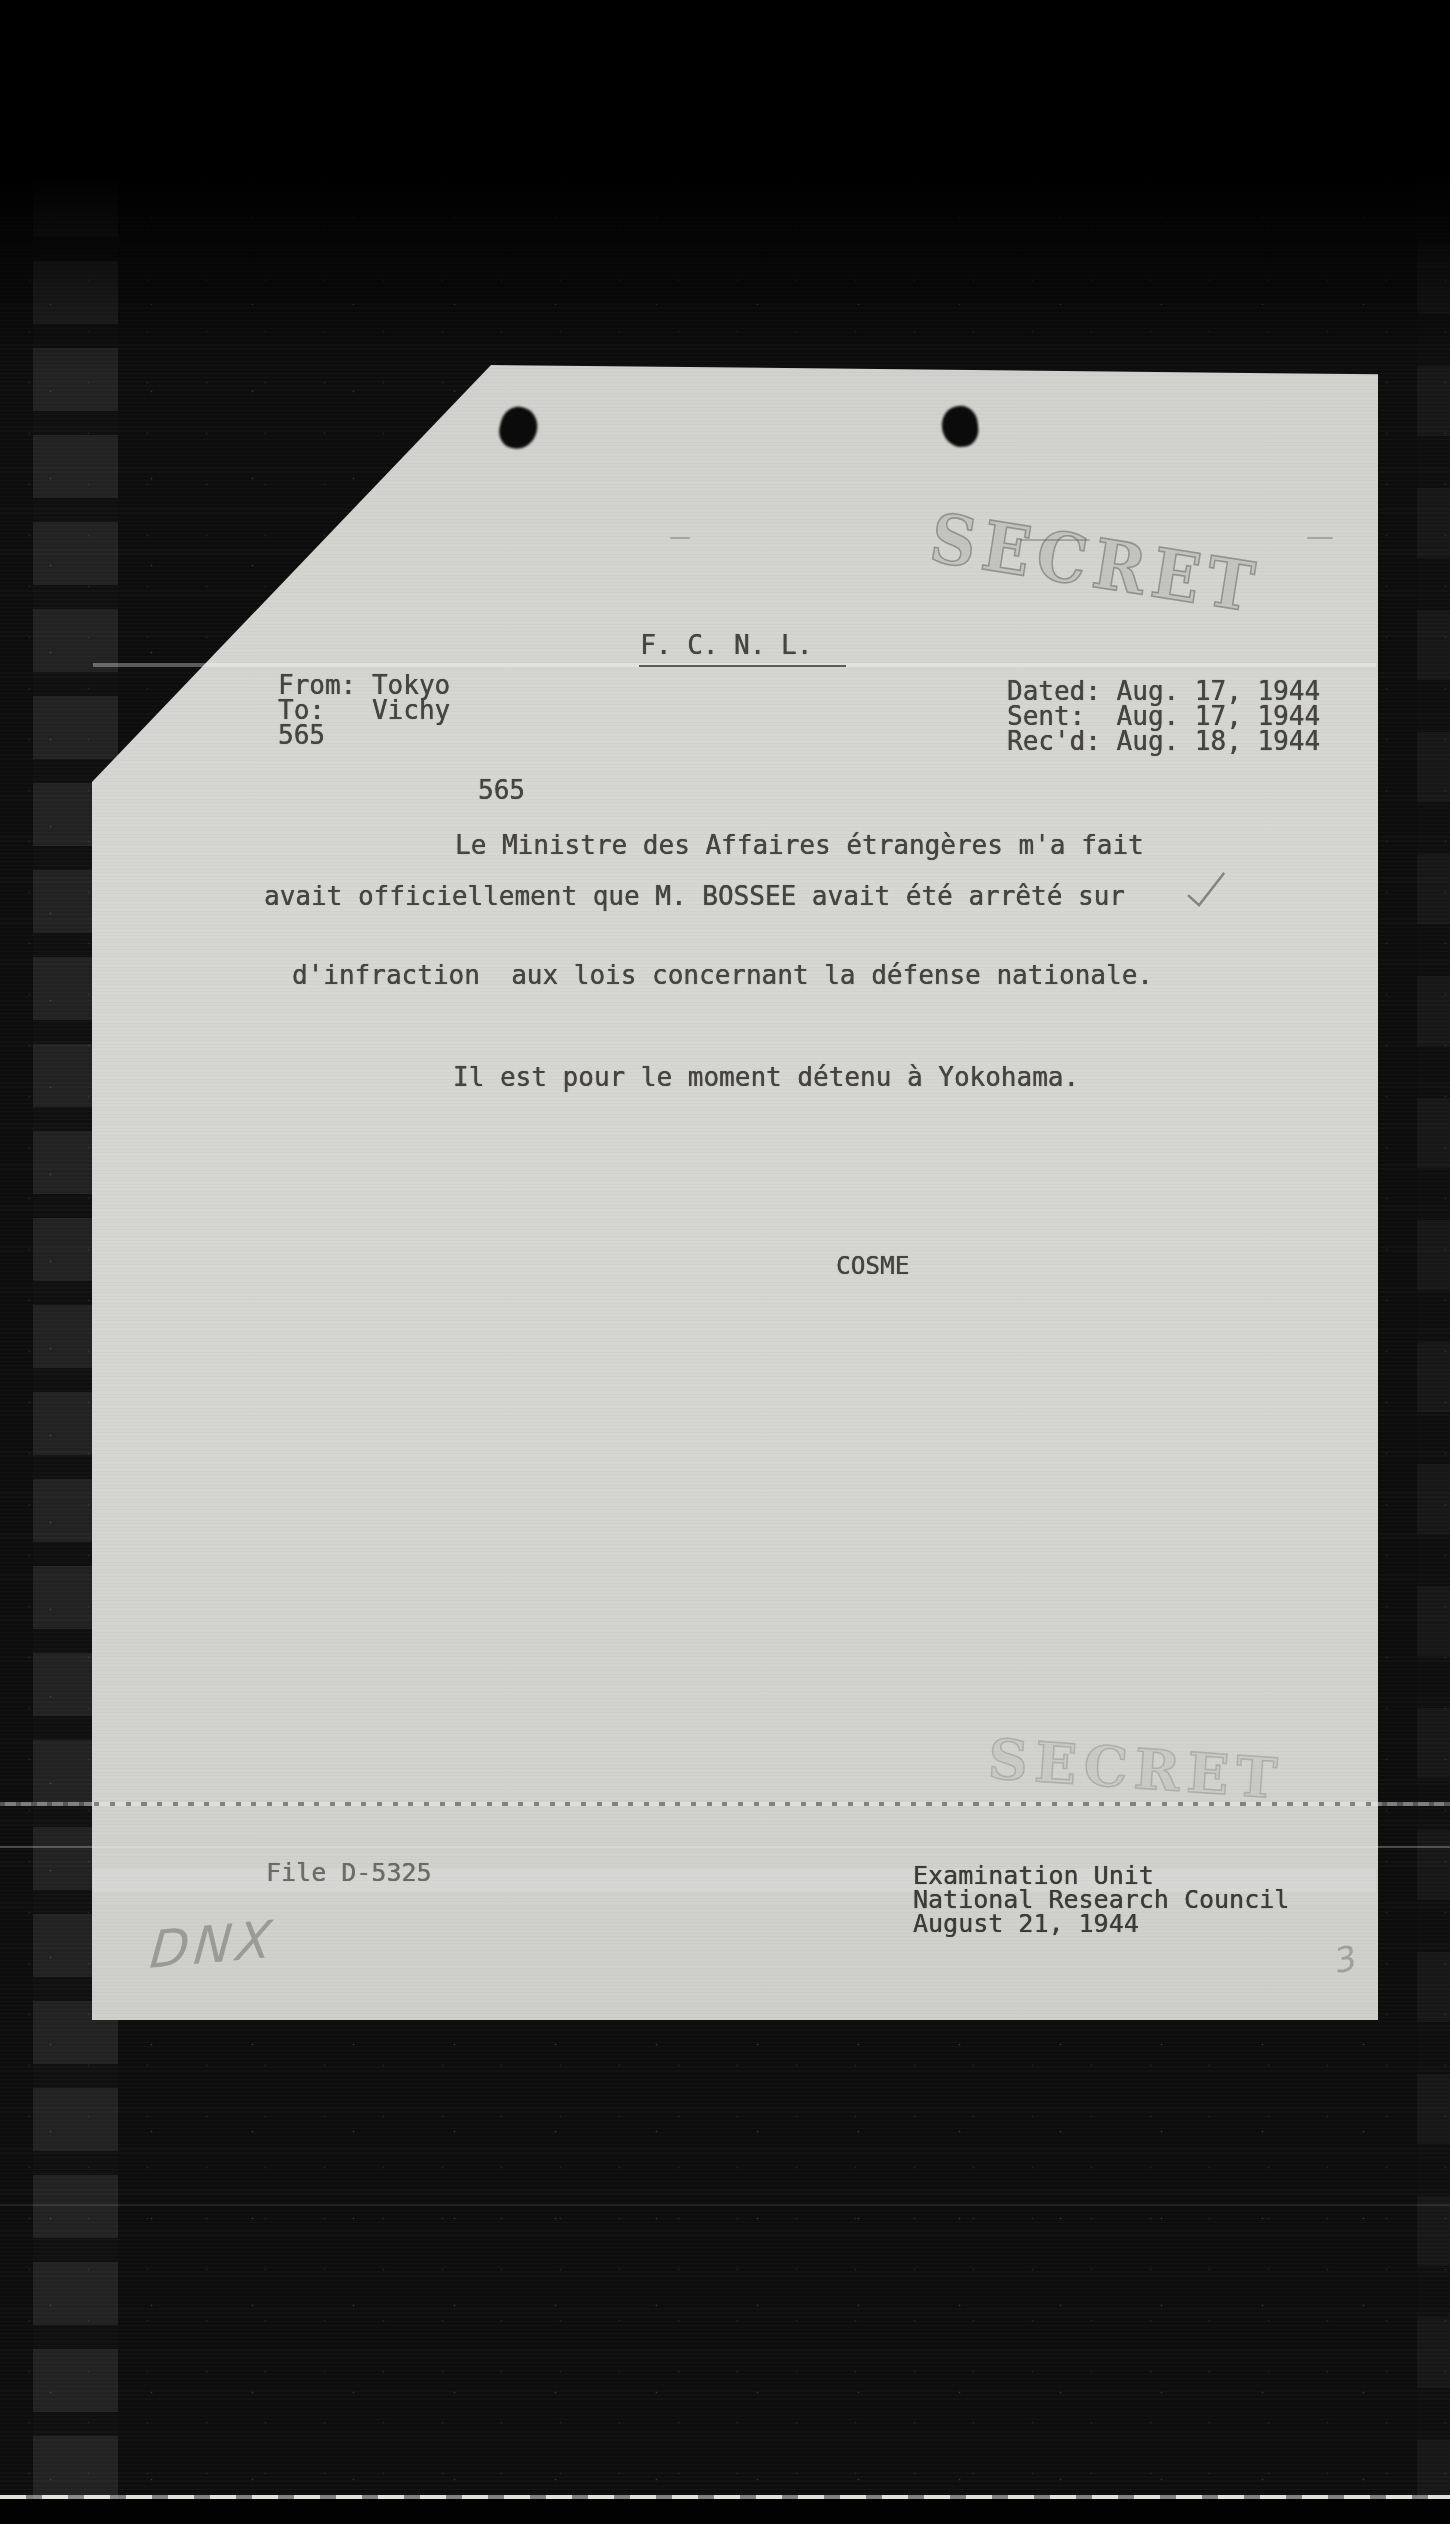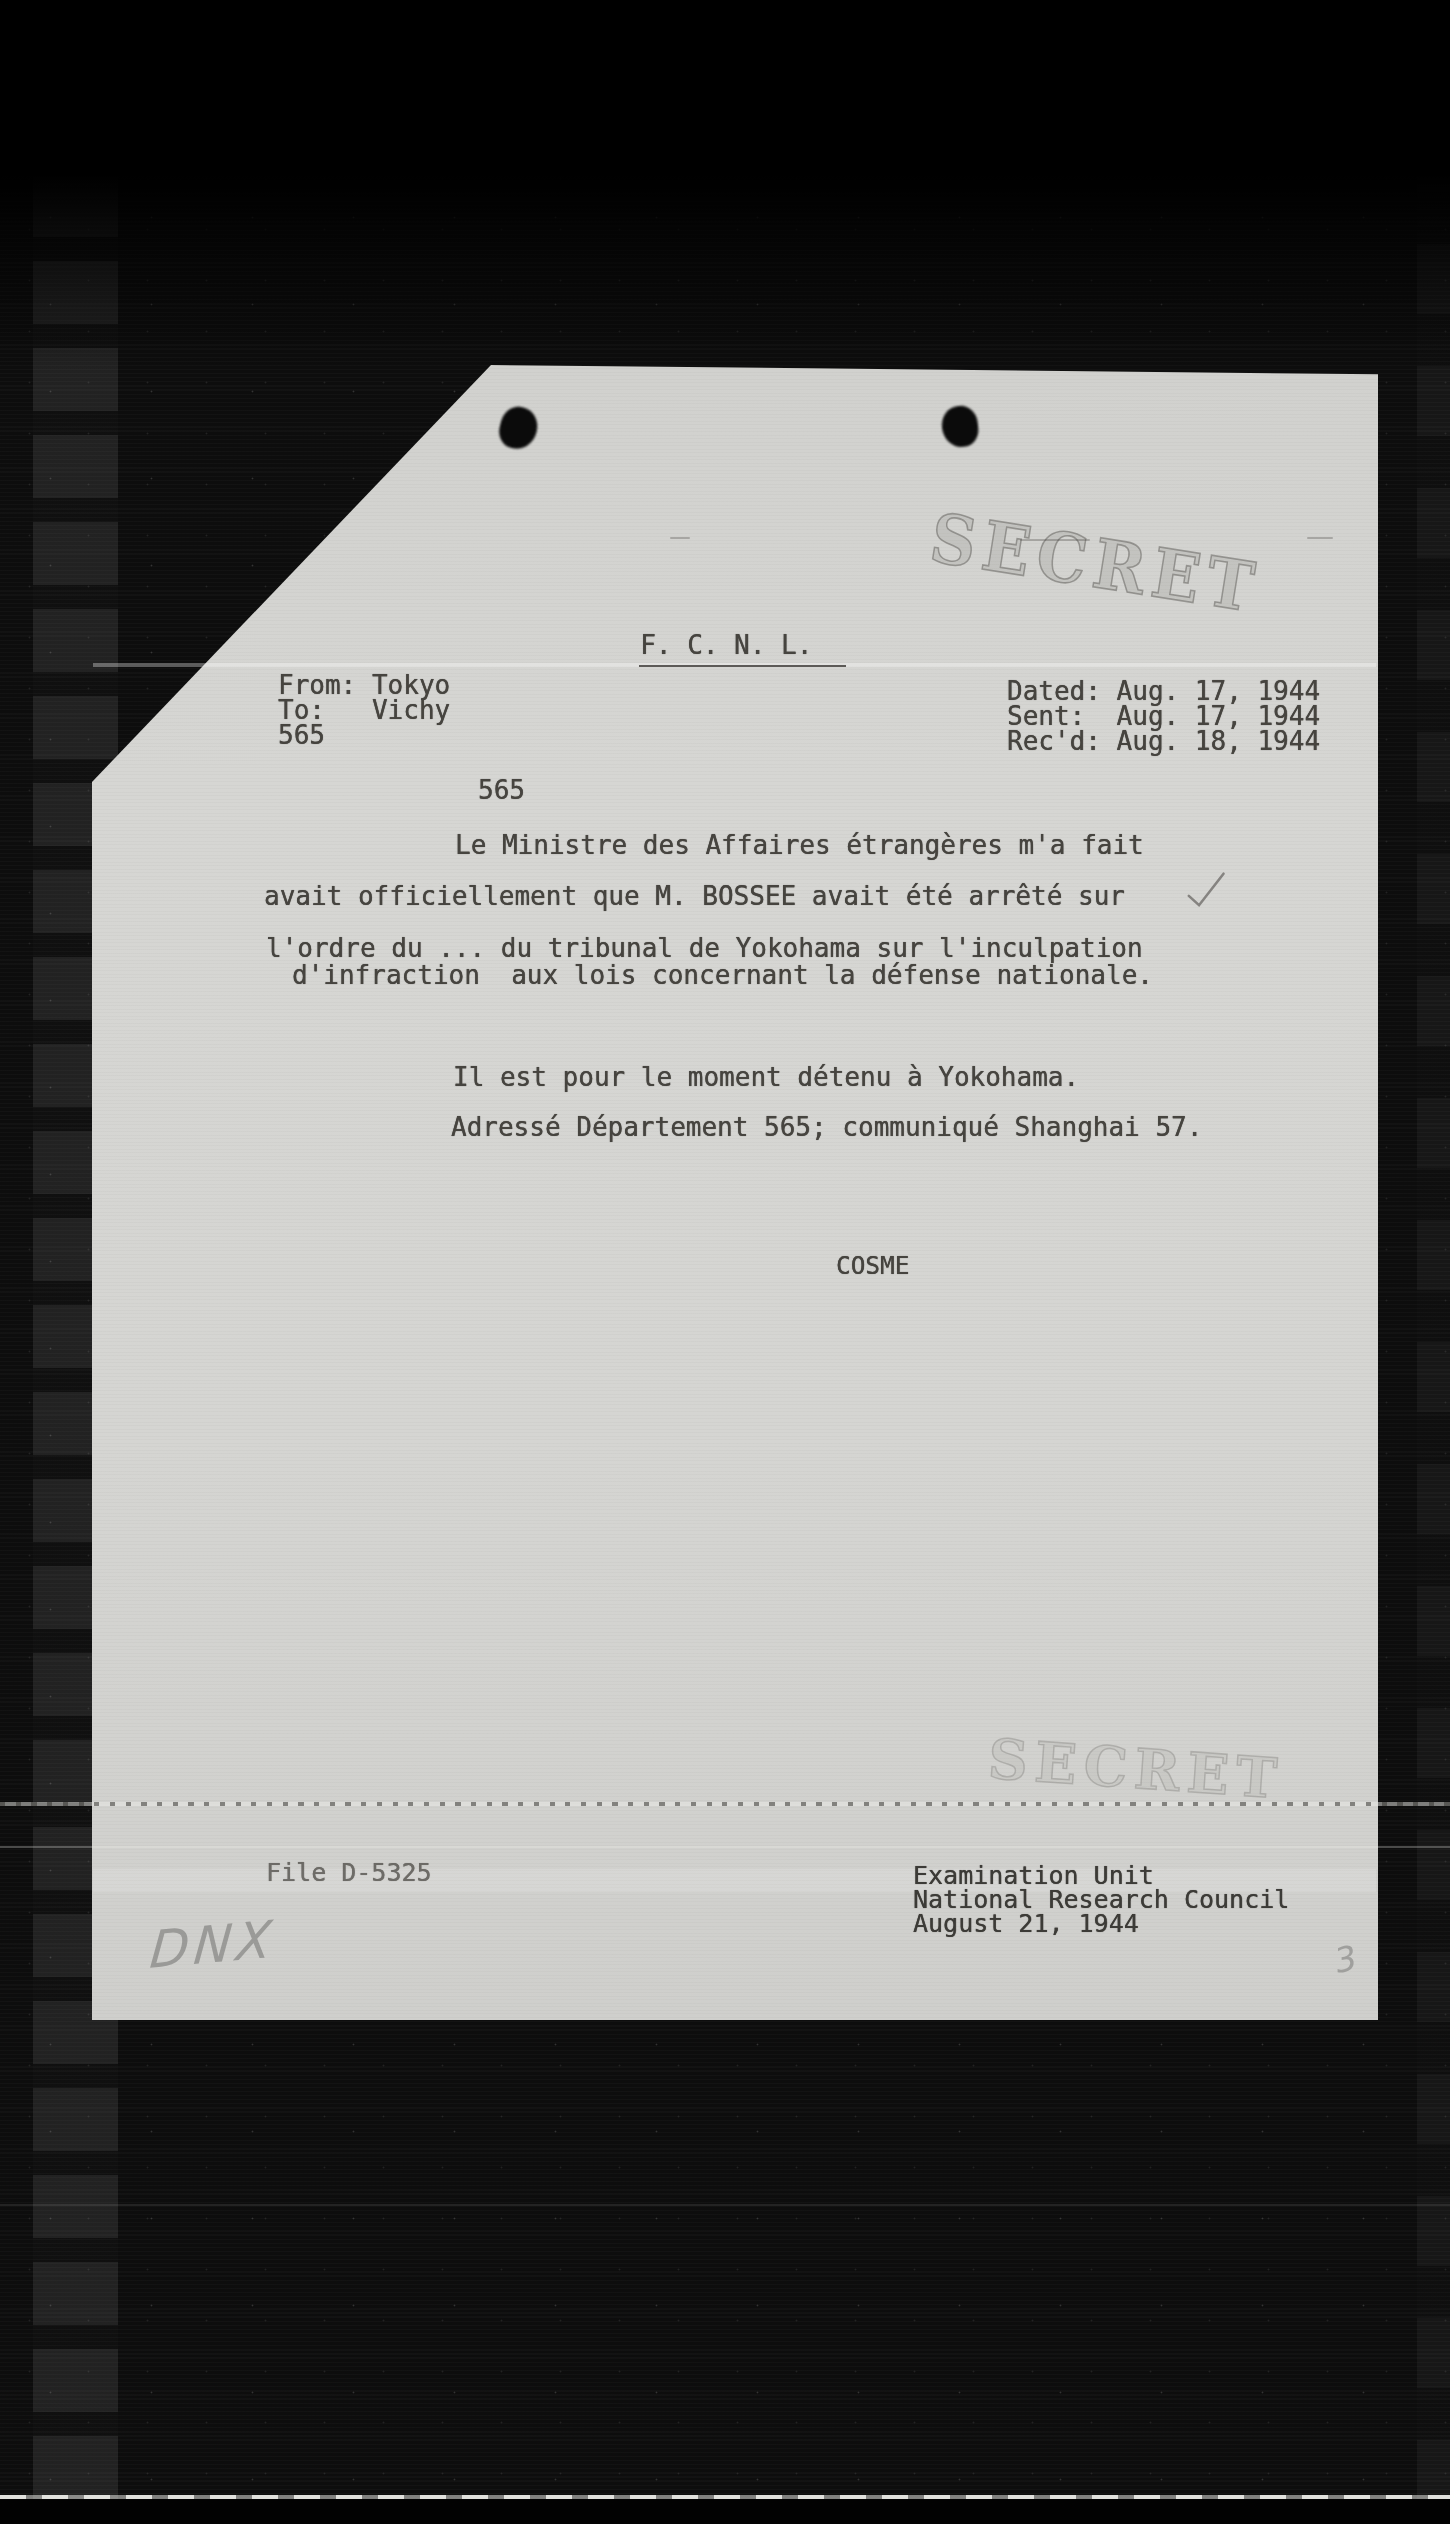--- a/index.html
+++ b/index.html
@@ -118,31 +118,29 @@
   <div class="typed" style="left:639px;top:632px;"><span class="heading-underline">F. C. N. L.</span></div>
 
   <div class="typed typed-block" style="left:278px;top:673px;"><div>From: Tokyo</div><div>To:   Vichy</div><div>565</div></div>
 
   <div class="typed typed-block" style="left:975px;top:679px;margin-left:32px;"><div>Dated: Aug. 17, 1944</div><div>Sent:  Aug. 17, 1944</div><div>Rec'd: Aug. 18, 1944</div></div>
 
   <div class="typed" style="left:478px;top:777px;">565</div>
 
   <div class="typed" style="left:455px;top:832px;">Le Ministre des Affaires étrangères m'a fait</div>
   <div class="typed" style="left:264px;top:883px;">avait officiellement que M. BOSSEE avait été arrêté sur</div>
-  <div class="typed" style="left:266px;top:935px;">l'ordre du ... du tribunal de Yokohama sur l'inculpation</div>
   <div class="typed" style="left:264px;top:962px;margin-left:28px;">d'infraction  aux lois concernant la défense nationale.</div>
 
   <div class="checkmark-wrap">
     <svg width="45" height="38" viewBox="0 0 78 66">
       <path d="M6 38 L22 56 L70 6" fill="none" stroke="rgba(90,88,84,.65)" stroke-width="4.5" stroke-linecap="round"></path>
     </svg>
   </div>
 
   <div class="typed" style="left:453px;top:1064px;">Il est pour le moment détenu à Yokohama.</div>
-  <div class="typed" style="left:451px;top:1114px;">Adressé Département 565; communiqué Shanghai 57.</div>
 
   <div class="typed" style="left:836px;top:1254px;font-size:24.4px;">COSME</div>
 
   <div class="stray" style="left:670px;top:537px;width:20px;"></div>
   <div class="stray" style="left:1020px;top:539px;width:70px;"></div>
   <div class="stray" style="left:1307px;top:537px;width:25.6px;"></div>
 
   <div class="typed" style="left:266px;top:1860px;font-size:25px;opacity:.72;">File D-5325</div>
   <div class="typed" style="left:913px;top:1816px;font-size:25px;line-height:24px;color:#3c3b37;margin-top:48px;"><div>Examination Unit</div><div>National Research Council</div><div>August 21, 1944</div></div>
 

